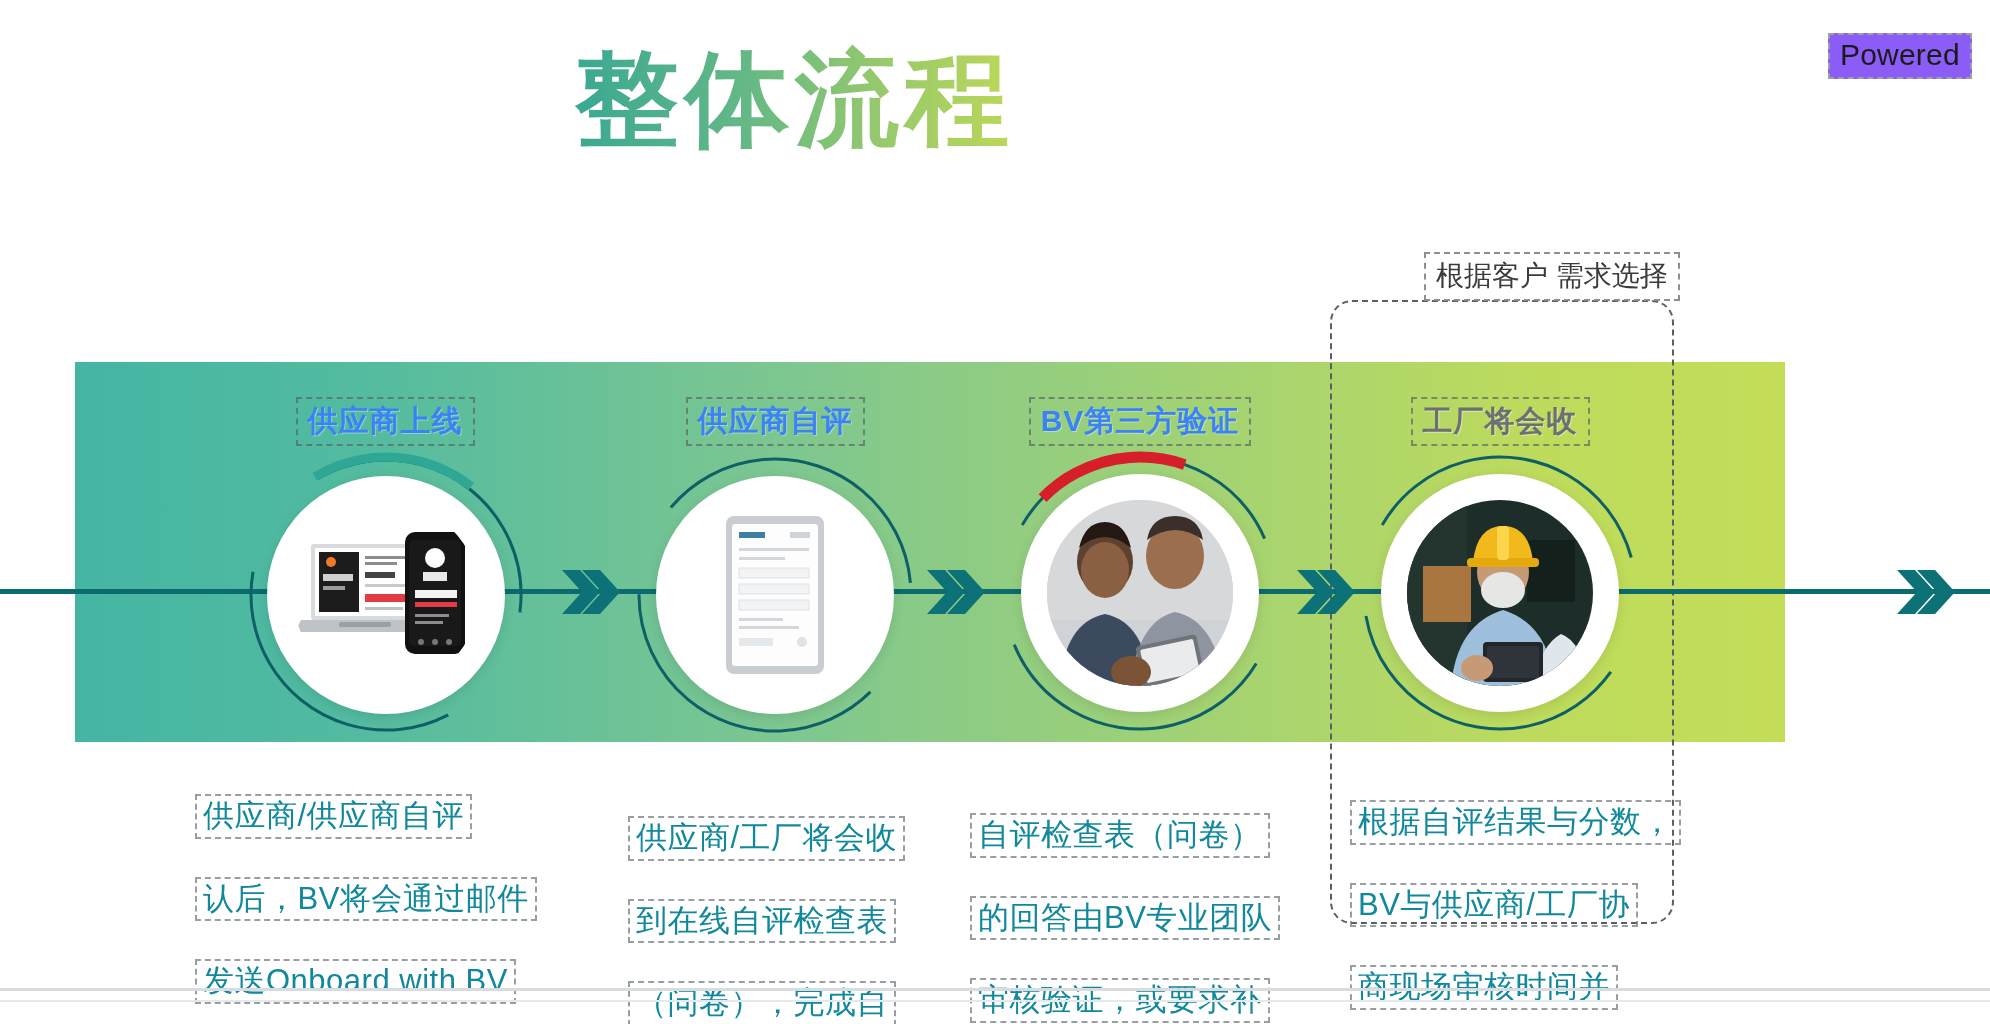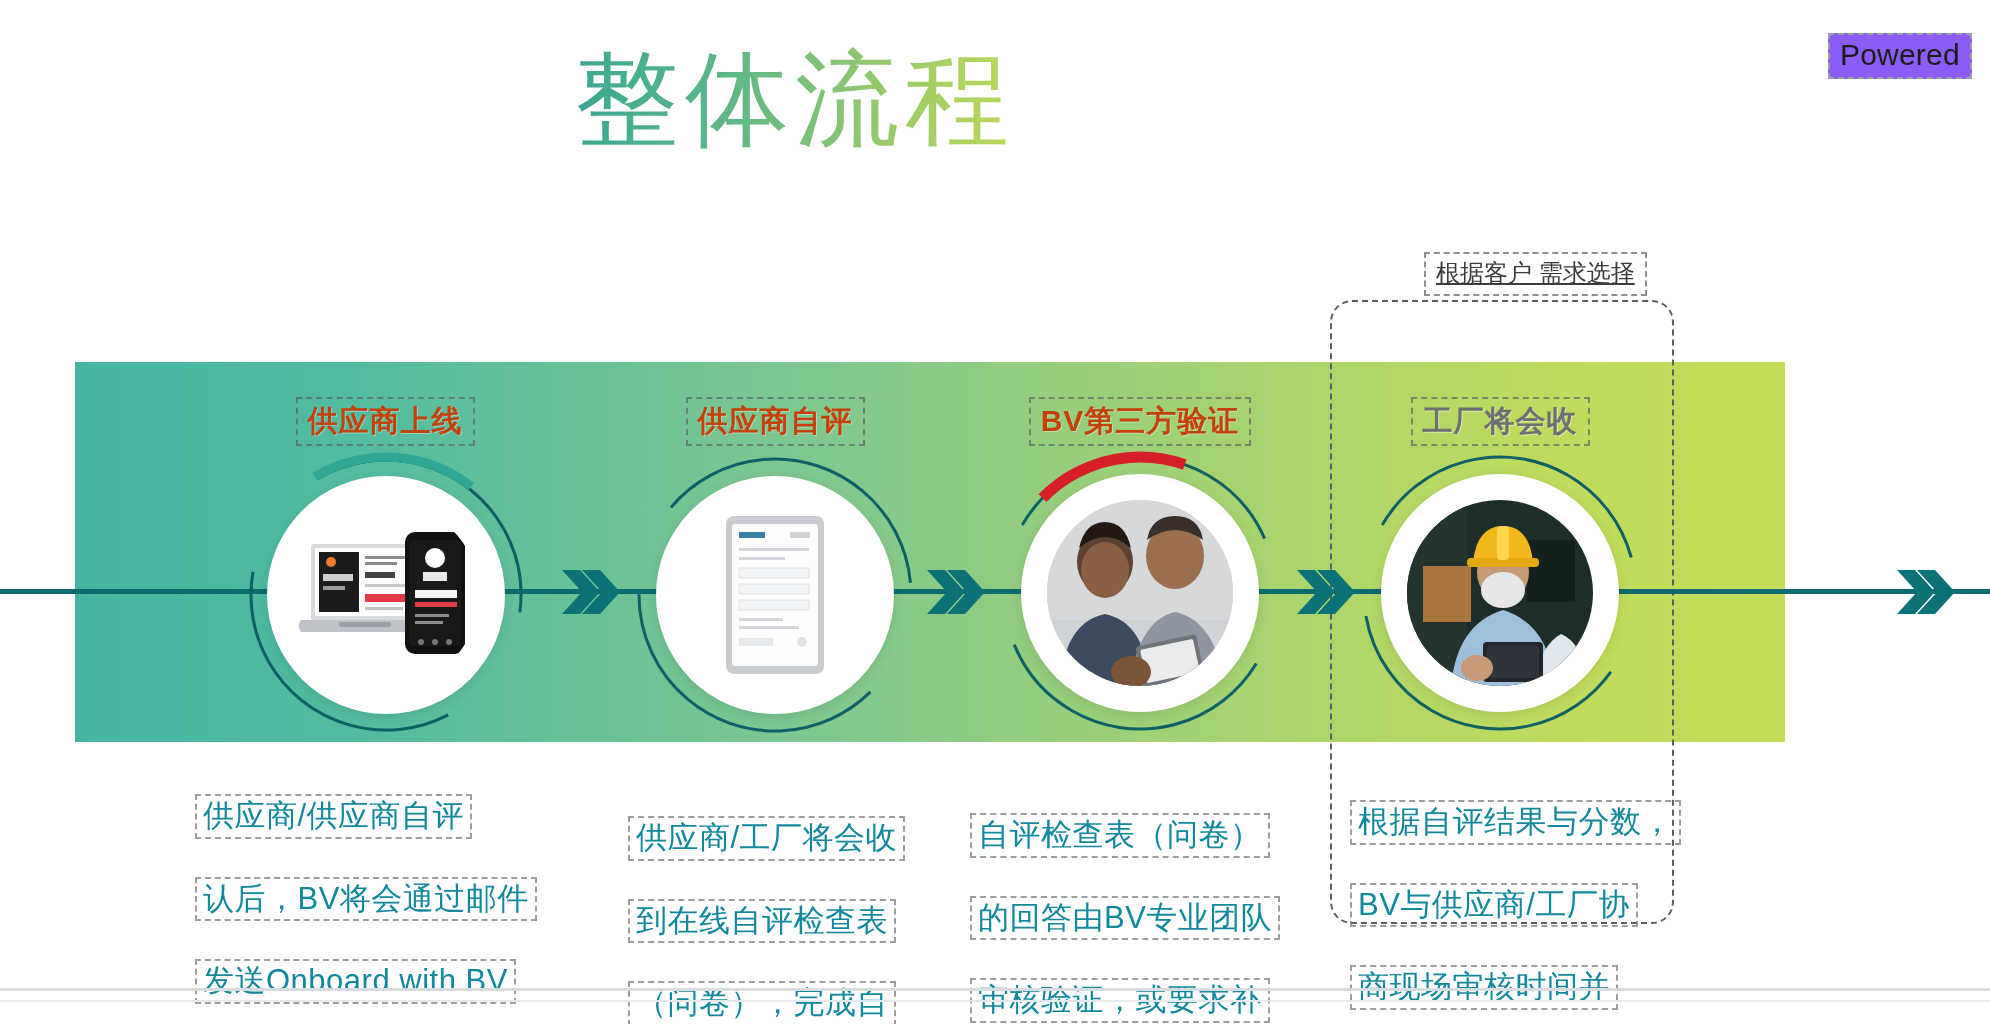--- a/index.html
+++ b/index.html
@@ -11,21 +11,21 @@
   
   .powered{
     position:absolute;top:33px;left:1828px;
     font-size:30px;color:#1b1b1b;letter-spacing:.2px;
     border:2px dashed #9aa0a6;padding:3px 10px 5px 10px;
     white-space:nowrap;background:#8b5cf6;
   }
   
   .page-title{
     position:absolute;left:575px;top:42px;
-    font-size:104px;font-weight:normal;letter-spacing:6px;
+    font-size:104px;font-weight:bold;letter-spacing:6px;
     line-height:1.1;white-space:nowrap;
     background:linear-gradient(90deg,#3aa893 0%,#63b886 38%,#97c96c 70%,#bcd858 100%);
     -webkit-background-clip:text;background-clip:text;
     color:transparent;-webkit-text-fill-color:transparent;
   }
   
   .band{
     position:absolute;left:75px;top:362px;width:1710px;height:380px;
     background:linear-gradient(90deg,#45b5a3 0%,#52bba0 16%,#7ec790 42%,#a6d371 68%,#bedb5c 86%,#c3dd58 100%);
   }
@@ -37,21 +37,21 @@
   
   .chev{position:absolute;top:566px;width:60px;height:52px;}
   .chev svg{display:block;}
   
   .step{position:absolute;top:362px;width:330px;text-align:center;}
   .step-title{
     display:inline-block;font-size:30px;font-weight:bold;letter-spacing:1px;
     padding:2px 10px;border:2px dashed rgba(90,95,100,.65);
     margin-top:35px;white-space:nowrap;
   }
-  .t-teal{color:#c2410c;text-shadow:1px 1px 0 rgba(255,255,255,.35);}
+  .t-teal{color:#3b82f6;text-shadow:1px 1px 0 rgba(255,255,255,.35);}
   .t-gray{color:#6d6f72;text-shadow:1px 1px 0 rgba(255,255,255,.45);}
   
   .disc{
     position:absolute;width:238px;height:238px;border-radius:50%;
     background:#ffffff;box-shadow:0 3px 12px rgba(0,0,0,.10);
     display:flex;align-items:center;justify-content:center;
   }
   .disc .inner{
     width:186px;height:186px;border-radius:50%;overflow:hidden;position:relative;
   }
@@ -62,22 +62,22 @@
     position:absolute;font-size:31px;line-height:1.30;color:#12889c;
     white-space:pre-line;letter-spacing:.5px;
   }
   .caption .ln{
     display:block;border:2px dashed rgba(120,126,132,.75);
     padding:0 6px;margin-bottom:-2px;width:fit-content;
   }
   
   .note{
     position:absolute;left:1424px;top:252px;
-    font-size:24px;line-height:1.25;color:#3b3b3b;
-    border:2px dashed #8a8f94;padding:4px 10px 6px 10px;text-decoration:underline;
+    font-size:28px;line-height:1.25;color:#3b3b3b;
+    border:2px dashed #8a8f94;padding:4px 10px 6px 10px;
   }
   
   .bracket{
     position:absolute;left:1330px;top:300px;width:340px;height:620px;
     border:2px dashed #5a5f63;border-radius:22px;background:transparent;
   }
   
   .footer-rule{
     position:absolute;left:0;top:988px;width:1990px;height:3px;background:#d9dcdf;
   }

